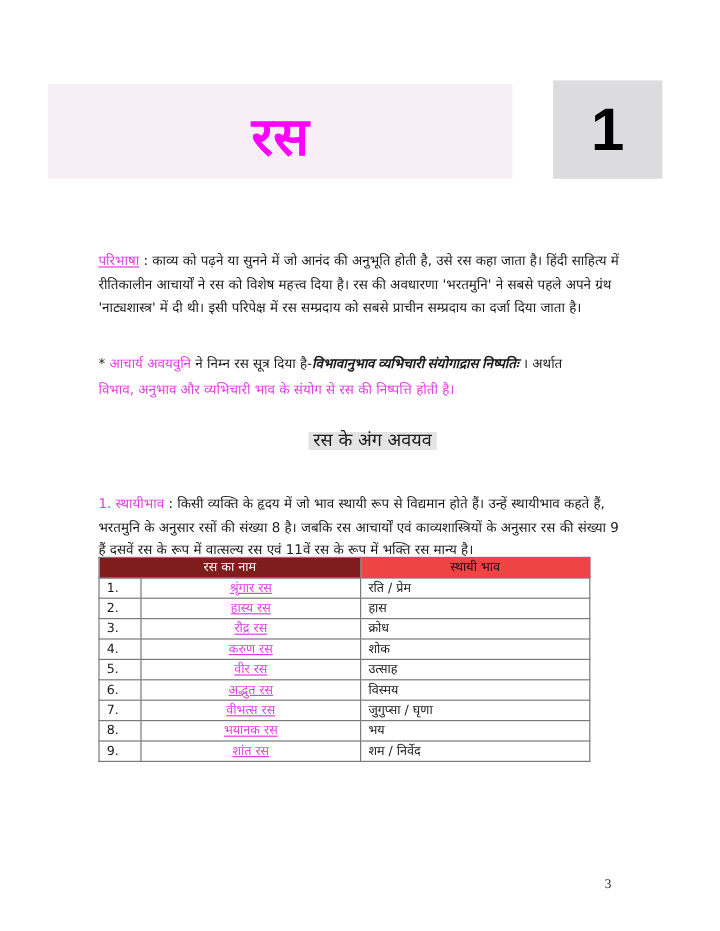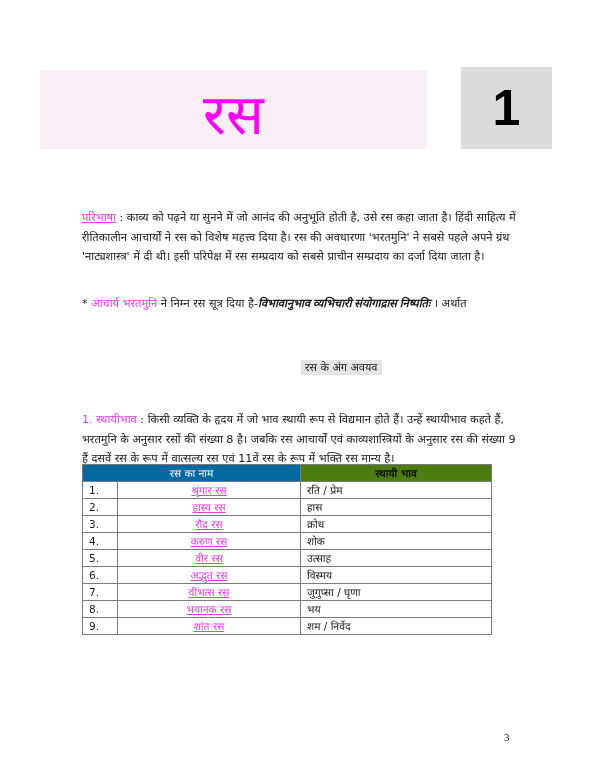--- a/index.html
+++ b/index.html
@@ -1,58 +1,59 @@
 <!DOCTYPE html>
 <html><head>
   <meta charset="utf-8">
   <style>
     html, body { margin:0; padding:0; background:#ffffff; }
     body { width:600px; height:776px; position:relative; overflow:hidden;
            font-family:"DejaVu Sans", "Liberation Sans", sans-serif; color:#1a1a1a; }
     .title-banner { position:absolute; left:40px; top:70px; width:387px; height:79px;
                     background:#f7eff5; display:flex; align-items:center; justify-content:center; }
-    .title-text { color:#ff00ff; font-size:56px; font-weight:normal; line-height:1;margin-top:11px; }
+    .title-text { color:#ff00ff; font-size:44px; font-weight:bold; line-height:1;margin-top:11px; }
     .chapter-box { position:absolute; left:461px; top:67px; width:91px; height:82px;
                    background:#dcdbdd; display:flex; align-items:center; justify-content:center; }
     .chapter-num { color:#000; font-family:"Liberation Sans", sans-serif; font-size:50px; font-weight:bold; }
     .para { position:absolute; left:82px; width:440px; font-size:11.2px; line-height:19.5px; }
     .p1 { top:208px; }
     .p2 { top:294px; }
     .pink { color:#e040e0; }
     .underline { text-decoration:underline; }
     .bolditalic { font-weight:bold; font-style:italic;font-family:Liberation Serif, serif; }
-    .subhead { position:absolute; left:257px; top:360px; font-size:11px; line-height:15px;
-               background:#e4e4e4; padding:0 4px;margin-left:44px; }
+    .subhead { position:absolute; left:257px; top:360px; font-size:15px; line-height:15px;
+               background:#e4e4e4; padding:0 4px; }
     .p3 { top:410px; }
     table.rasa { position:absolute; left:82px; top:464px; width:410px; border-collapse:collapse;
                  font-size:10.5px; }
     table.rasa th, table.rasa td { border:1px solid #7a7a7a; height:16px; padding:0 6px; line-height:16px; }
-    table.rasa th.h1 { background:#0369a1; color:#fff; font-weight:normal; text-align:center; }
-    table.rasa th.h2 { background:#4d7c0f; color:#111; font-weight:bold; text-align:center; }
+    table.rasa th.h1 { background:#7f1d1d; color:#fff; font-weight:normal; text-align:center; }
+    table.rasa th.h2 { background:#ef4444; color:#111; font-weight:normal; text-align:center; }
     td.num { width:22px; text-align:left; }
     td.name { width:170px; text-align:center; color:#e040e0;text-decoration:underline; }
     td.bhav { text-align:left; }
     .page-num { position:absolute; left:504px; top:731px; font-size:11px; font-family:"Liberation Serif", serif; }
   </style>
 </head>
 <body>
 
 <div class="title-banner">
   <span class="title-text">रस</span>
 </div>
 <div class="chapter-box">
   <span class="chapter-num">1</span>
 </div>
 
 <div class="para p1">
   <span class="pink underline">परिभाषा</span><span> : काव्य को पढ़ने या सुनने में जो आनंद की अनुभूति होती है, उसे रस कहा जाता है। हिंदी साहित्य में रीतिकालीन आचार्यों ने रस को विशेष महत्त्व दिया है। रस की अवधारणा 'भरतमुनि' ने सबसे पहले अपने ग्रंथ 'नाट्यशास्त्र' में दी थी। इसी परिपेक्ष में रस सम्प्रदाय को सबसे प्राचीन सम्प्रदाय का दर्जा दिया जाता है।</span>
 </div>
 
 <div class="para p2">
-  <span>* </span><span class="pink">आचार्य भरतमुनि</span><span> ने निम्न रस सूत्र दिया है-</span><span class="bolditalic">विभावानुभाव व्यभिचारी संयोगाद्रास निष्पतिः</span><span> । अर्थात</span><br>
+  <span>* </span><span class="pink">आचार्य अवयवुनि</span><span> ने निम्न रस सूत्र दिया है-</span><span class="bolditalic">विभावानुभाव व्यभिचारी संयोगाद्रास निष्पतिः</span><span> । अर्थात</span><br>
+  <span class="pink">विभाव, अनुभाव और व्यभिचारी भाव के संयोग से रस की निष्पत्ति होती है।</span>
 </div>
 
 <div class="subhead">रस के अंग अवयव</div>
 
 <div class="para p3">
   <span class="pink">1. स्थायीभाव</span><span> : किसी व्यक्ति के हृदय में जो भाव स्थायी रूप से विद्यमान होते हैं। उन्हें स्थायीभाव कहते हैं, भरतमुनि के अनुसार रसों की संख्या 8 है। जबकि रस आचार्यों एवं काव्यशास्त्रियों के अनुसार रस की संख्या 9 हैं दसवें रस के रूप में वात्सल्य रस एवं 11वें रस के रूप में भक्ति रस मान्य है।</span>
 </div>
 
 <table class="rasa">
   <thead>

